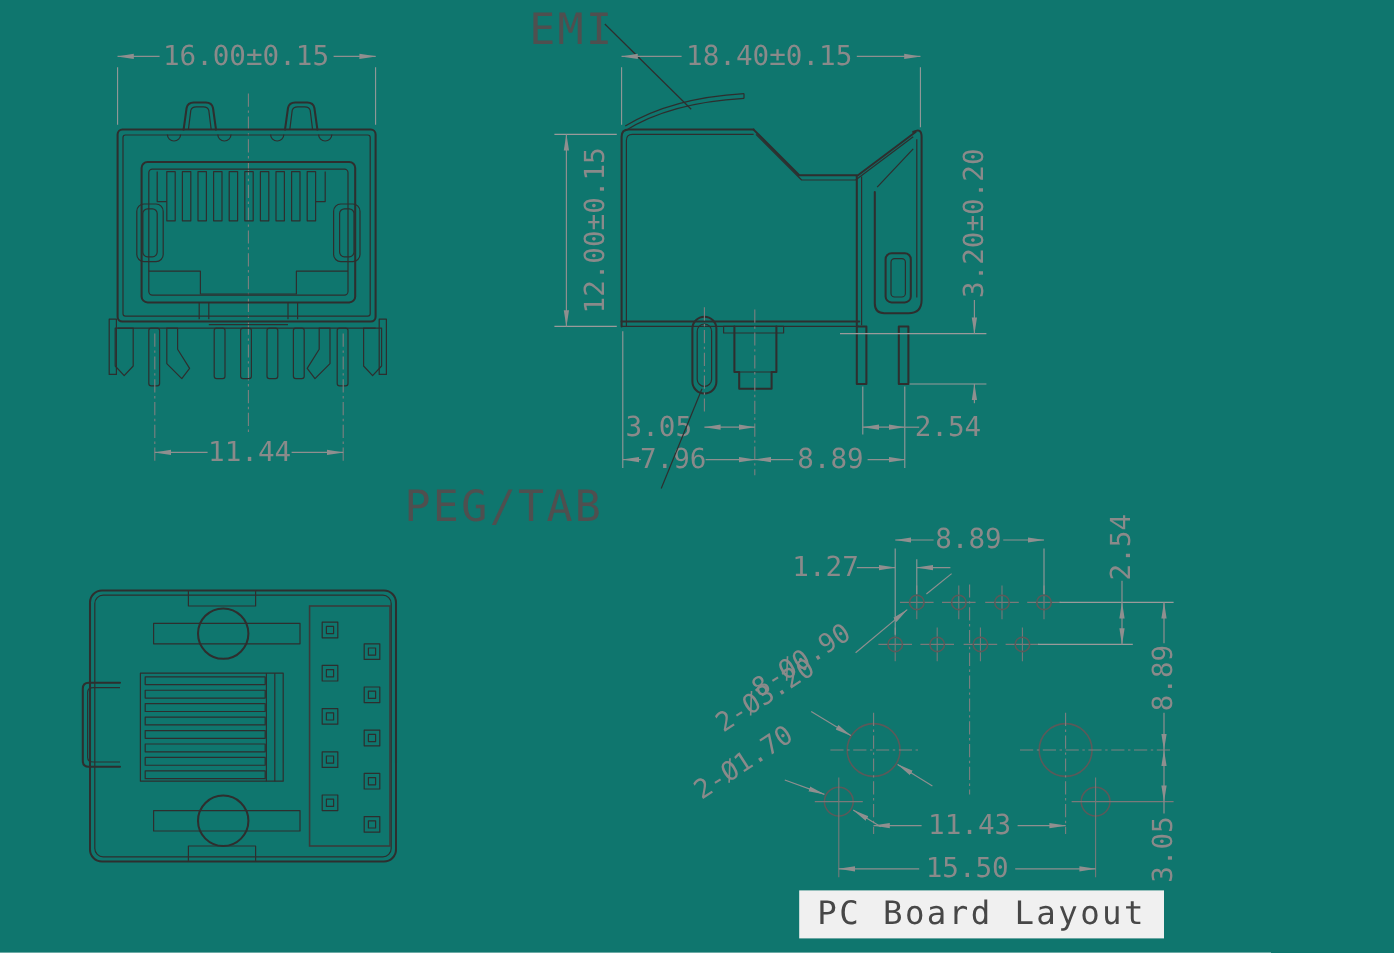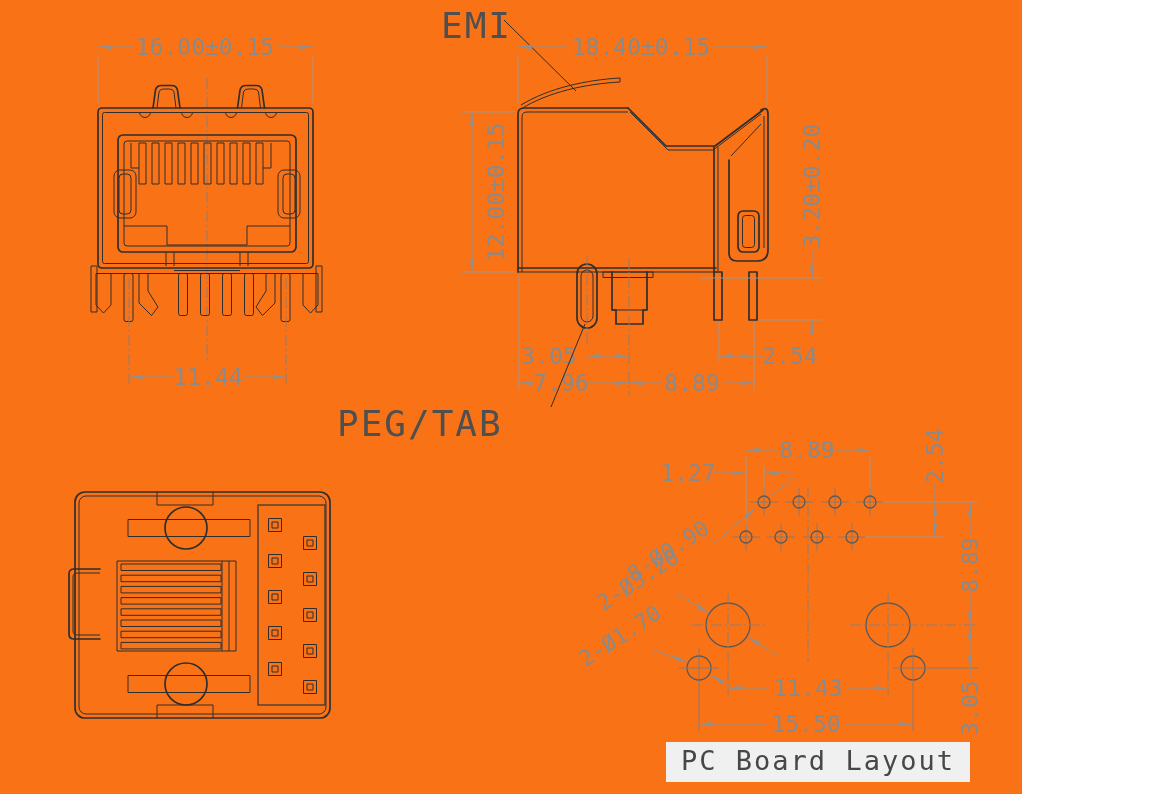--- a/index.html
+++ b/index.html
@@ -1,16 +1,16 @@
 <!DOCTYPE html>
 <html><head>
 <meta charset="utf-8">
 <style>
   html,body{margin:0;padding:0;background:#ffffff;}
-  .stage{width:1022px;height:794px;background:#f97316;position:relative;overflow:hidden;}
+  .stage{width:1162px;height:794px;background:#0f766e;position:relative;overflow:hidden;}
   svg{display:block;}
   text{font-family:"DejaVu Sans Mono","Liberation Mono",monospace;fill:#8a8a8a;}
   .p1{stroke:#2e2e2e;stroke-width:1.7;fill:none;stroke-linejoin:round;stroke-linecap:round;}
   .p2{stroke:#2e2e2e;stroke-width:1;fill:none;stroke-linejoin:round;}
   .p3{stroke:#3a3a3a;stroke-width:1.3;fill:none;}
   .hole{stroke:#5a5a5a;stroke-width:1.3;fill:none;}
   .cross{stroke:#7a7a7a;stroke-width:0.9;}
   .dim{stroke:#8f8f8f;stroke-width:1;fill:none;}
   .ext{stroke:#9a9a9a;stroke-width:0.9;fill:none;}
   .cl{stroke:#808080;stroke-width:0.9;fill:none;stroke-dasharray:11 3 2 3;}

